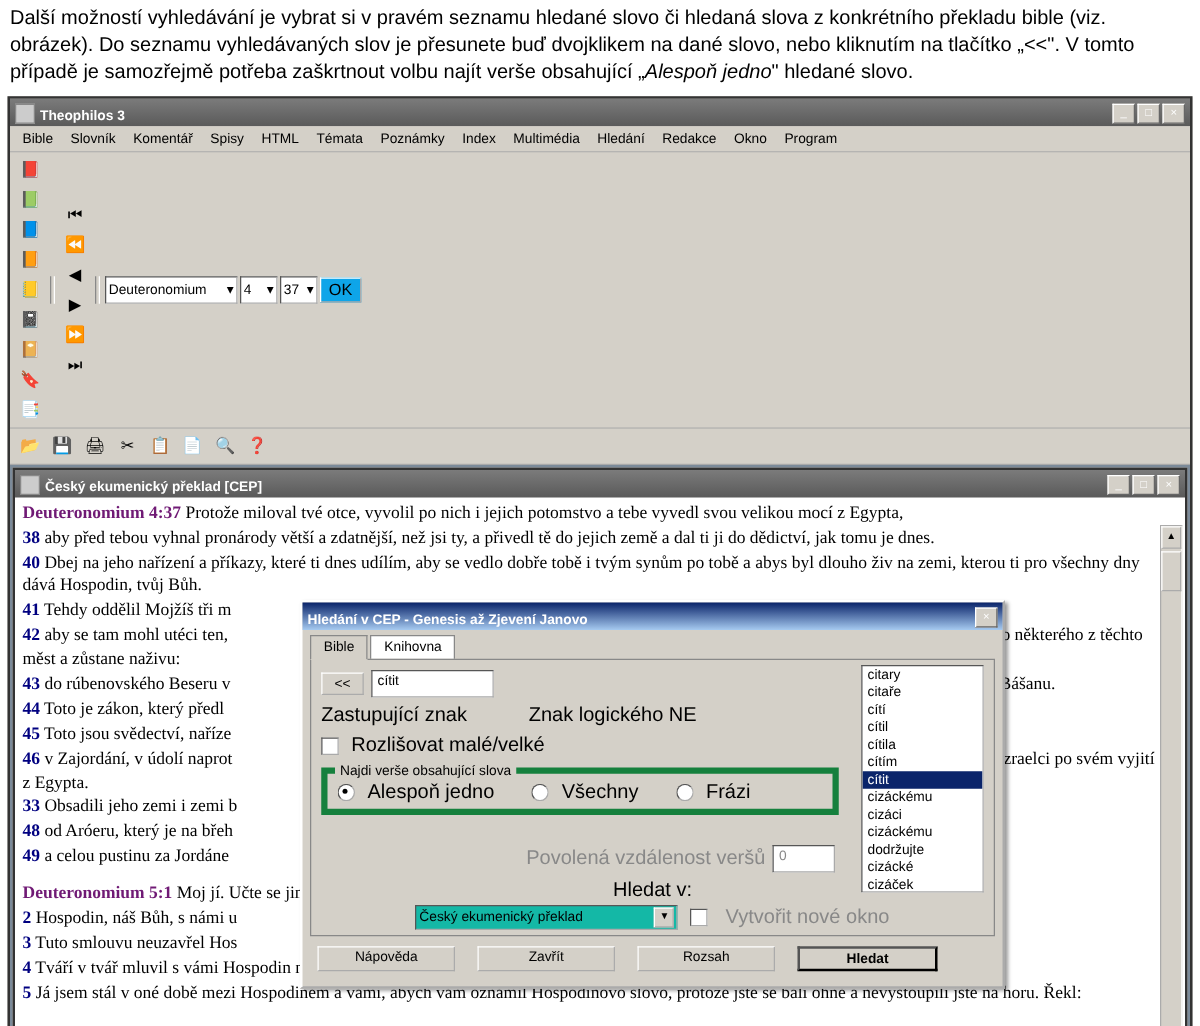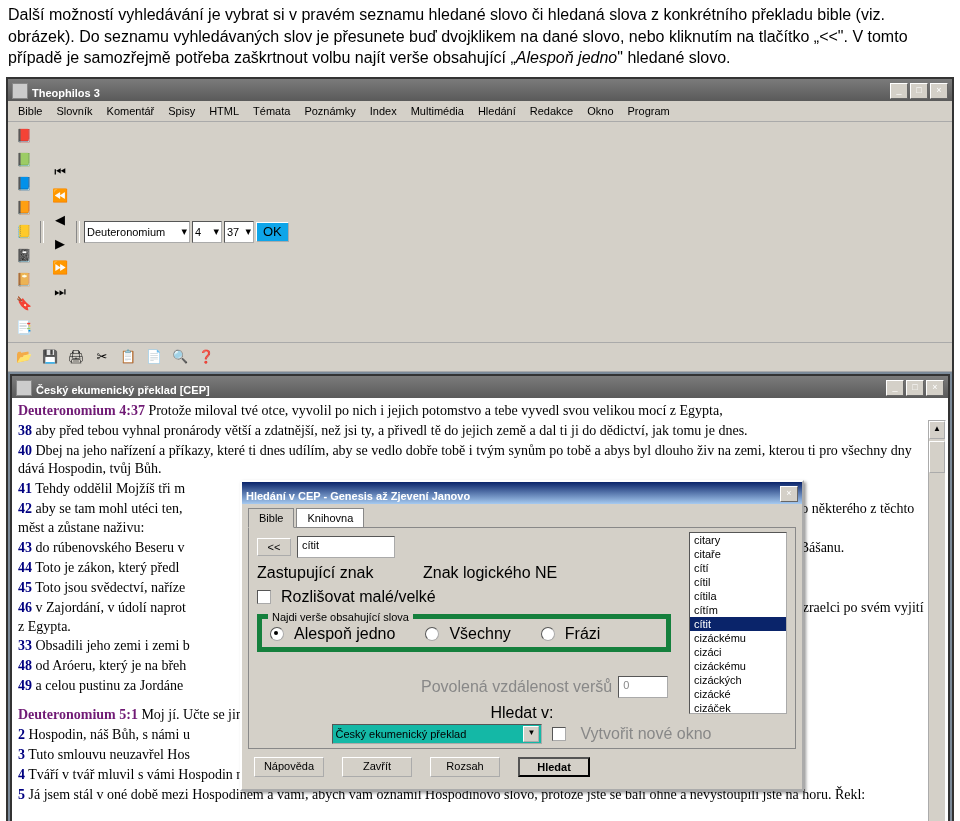--- a/index.html
+++ b/index.html
@@ -35,21 +35,21 @@
 .dialog .titlebar{background:linear-gradient(#0a246a,#a6caf0);height:18px}
 .dlgbody{padding:4px 6px}
 .tabs{display:flex;margin-bottom:-1px}
 .tab{padding:3px 10px;background:#ffffff;border:1px solid #888;border-bottom:none;margin-right:2px;font-size:11px;position:relative}
 .tab.active{background:#d4d0c8;border-bottom:1px solid #d4d0c8;z-index:2}
 .tabpanel{border:1px solid #888;background:#d4d0c8;padding:8px;position:relative}
 .row{display:flex;align-items:center;gap:6px;margin-bottom:6px}
 .lbl{font-size:16px}
 .dinput{background:#fff;border:1px inset #aaa;padding:2px 4px;font-size:11px;height:16px}
 .winput{flex:1}
-.dbtn{background:#d4d0c8;border:1px outset #fff;padding:2px 4px;font-size:11px;min-width:60px;text-align:center}
+.dbtn{background:#d4d0c8;border:1px outset #fff;padding:2px 24px;font-size:11px;min-width:60px;text-align:center}
 .dbtn.small{min-width:24px;padding:2px 4px}
 .dbtn.bold{font-weight:bold;border:2px outset #000}
 .chk{width:12px;height:12px;background:#fff;border:1px inset #aaa;display:inline-block;margin-right:4px;vertical-align:middle}
 .rad{width:12px;height:12px;background:#fff;border:1px inset #aaa;border-radius:50%;display:inline-block;margin-right:4px;vertical-align:middle;position:relative}
 .rad.on::after{content:'';position:absolute;left:3px;top:3px;width:4px;height:4px;background:#000;border-radius:50%}
 .group{border:5px solid #15803d;padding:6px 8px 4px;position:relative;margin-top:8px}
 .group .glabel{position:absolute;top:-8px;left:6px;background:#d4d0c8;padding:0 4px;font-size:11px}
 .listbox{position:absolute;right:8px;top:4px;width:96px;height:180px;background:#fff;border:1px inset #aaa;font-size:11px;overflow:hidden}
 .listbox .li{padding:1px 4px}
 .listbox .li.sel{background:#0a246a;color:#fff}
@@ -234,21 +234,21 @@
               <div class="li">citary</div>
               <div class="li">citaře</div>
               <div class="li">cítí</div>
               <div class="li">cítil</div>
               <div class="li">cítila</div>
               <div class="li">cítím</div>
               <div class="li sel">cítit</div>
               <div class="li">cizáckému</div>
               <div class="li">cizáci</div>
               <div class="li">cizáckému</div>
-              <div class="li">cizáckých</div>
+              <div class="li">dodržujte</div>
               <div class="li">cizácké</div>
               <div class="li">cizáček</div>
             </div>
         </div>
         <div class="dlgbtns">
           <div class="dbtn">Nápověda</div>
           <div class="dbtn">Zavřít</div>
           <div class="dbtn">Rozsah</div>
           <div class="dbtn bold">Hledat</div>
         </div>

